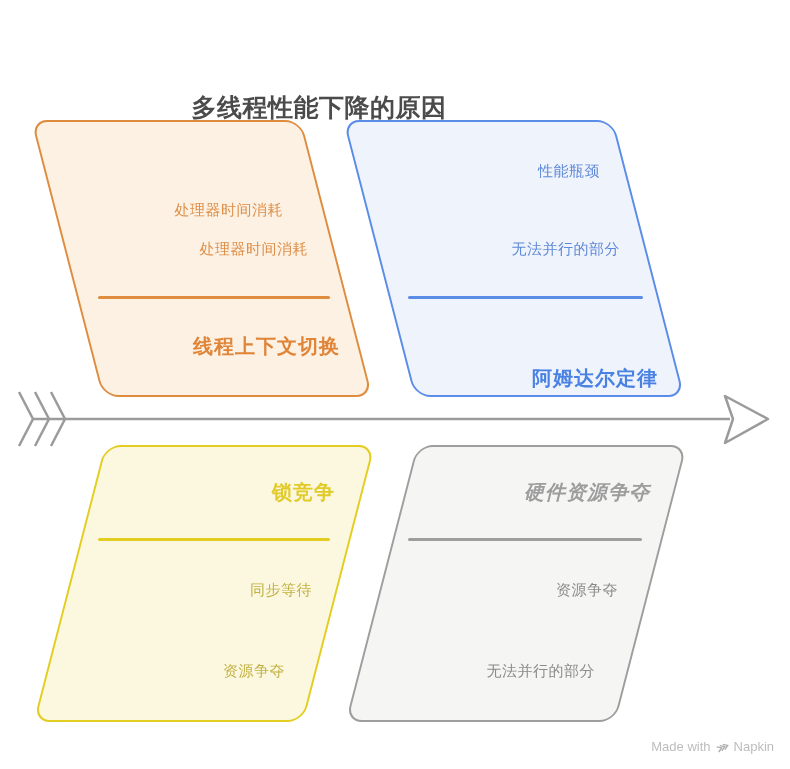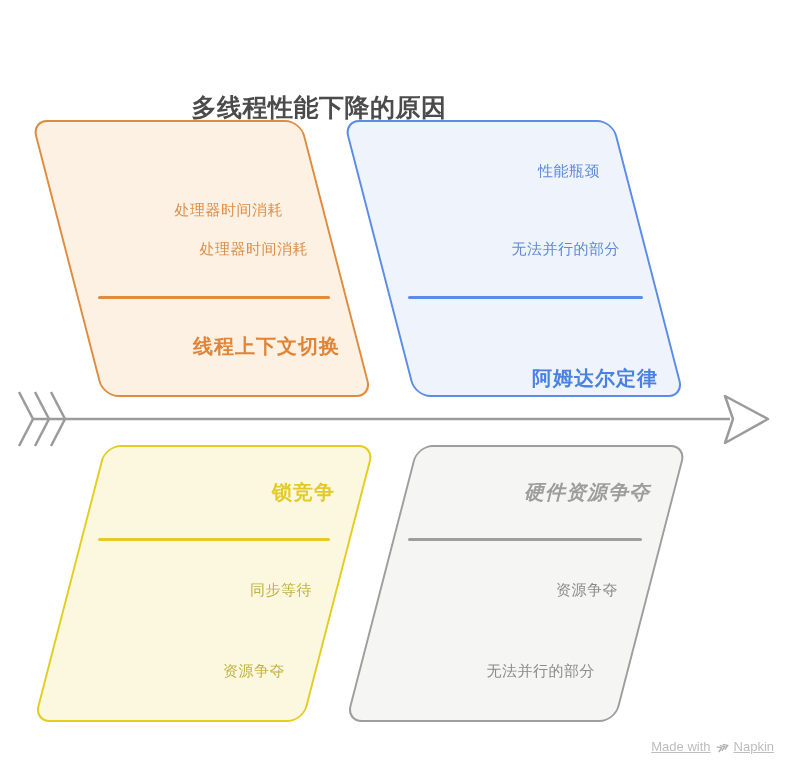--- a/index.html
+++ b/index.html
@@ -72,21 +72,21 @@
 
   .arrow-svg {
     position: absolute; left: 0; top: 385px;
     width: 790px; height: 70px;
     color: var(--arrow-color, #9b9b9b);
   }
 
   .watermark {
     position: absolute; right: 16px; bottom: 15px;
     display: flex; align-items: flex-end; gap: 5px;
-    font-size: 13px; color: var(--watermark-color, #bdbdbd); text-decoration: underline;
+    font-size: 13px; color: var(--watermark-color, #bdbdbd);
   }
   .napkin-logo { color: #aeaeae; }
 </style>
 </head>
 <body>
 
 <div class="stage">
 
   <div class="main-title">多线程性能下降的原因</div>
 

